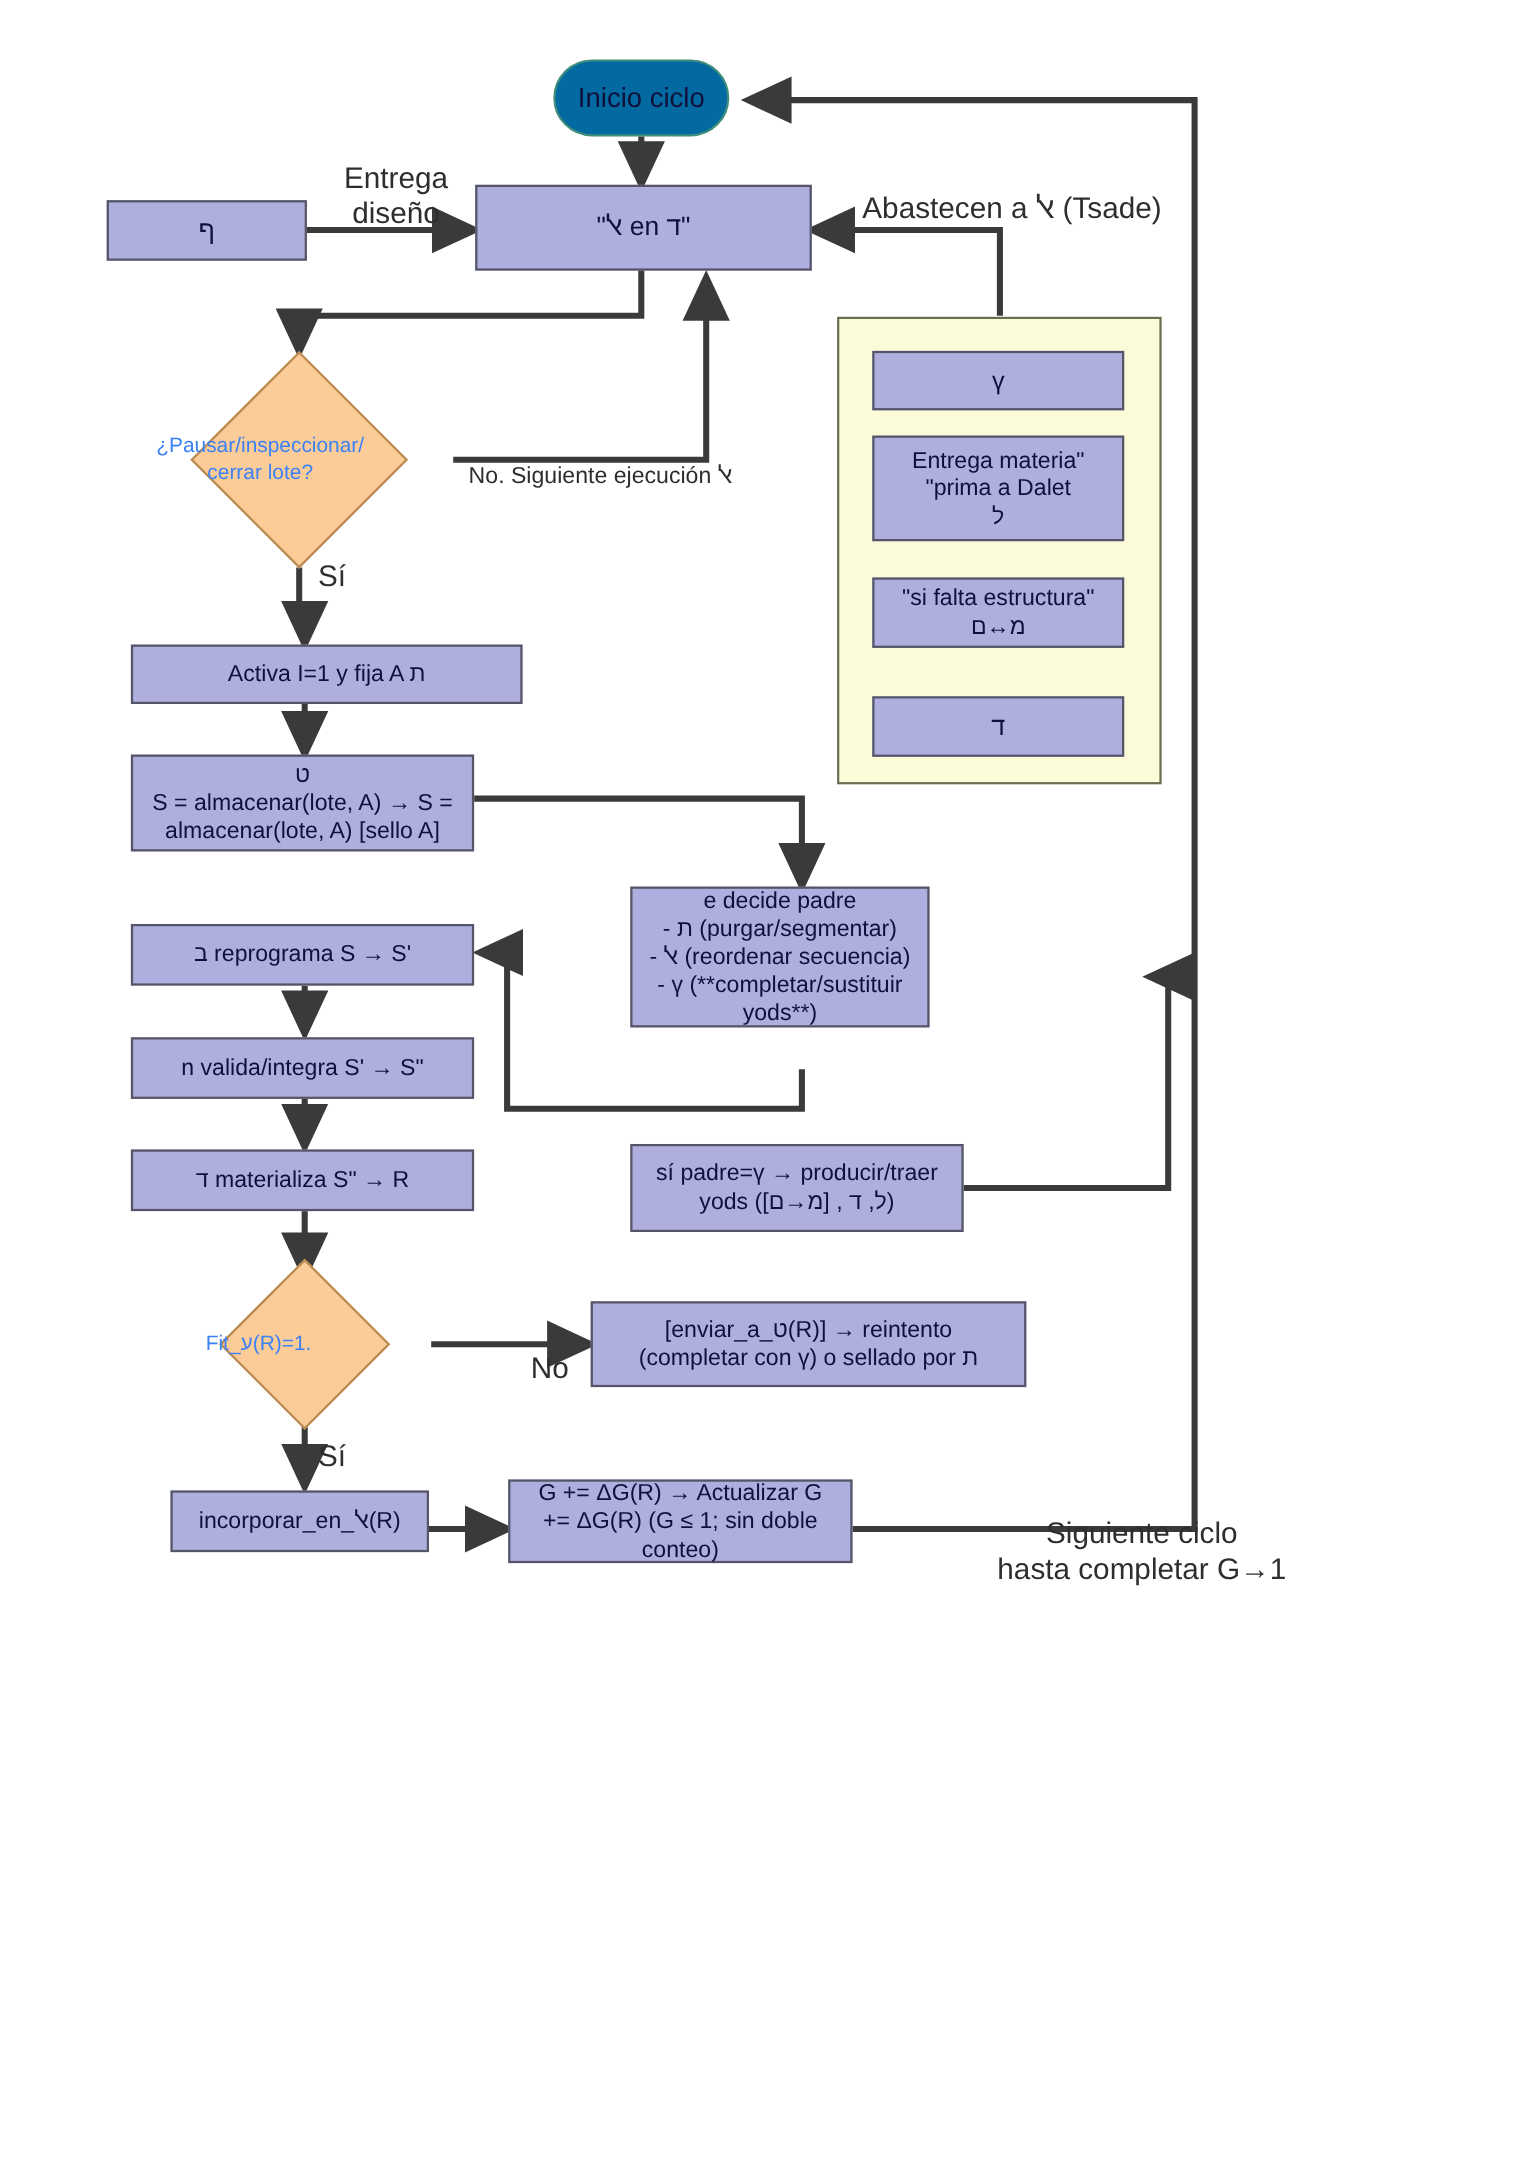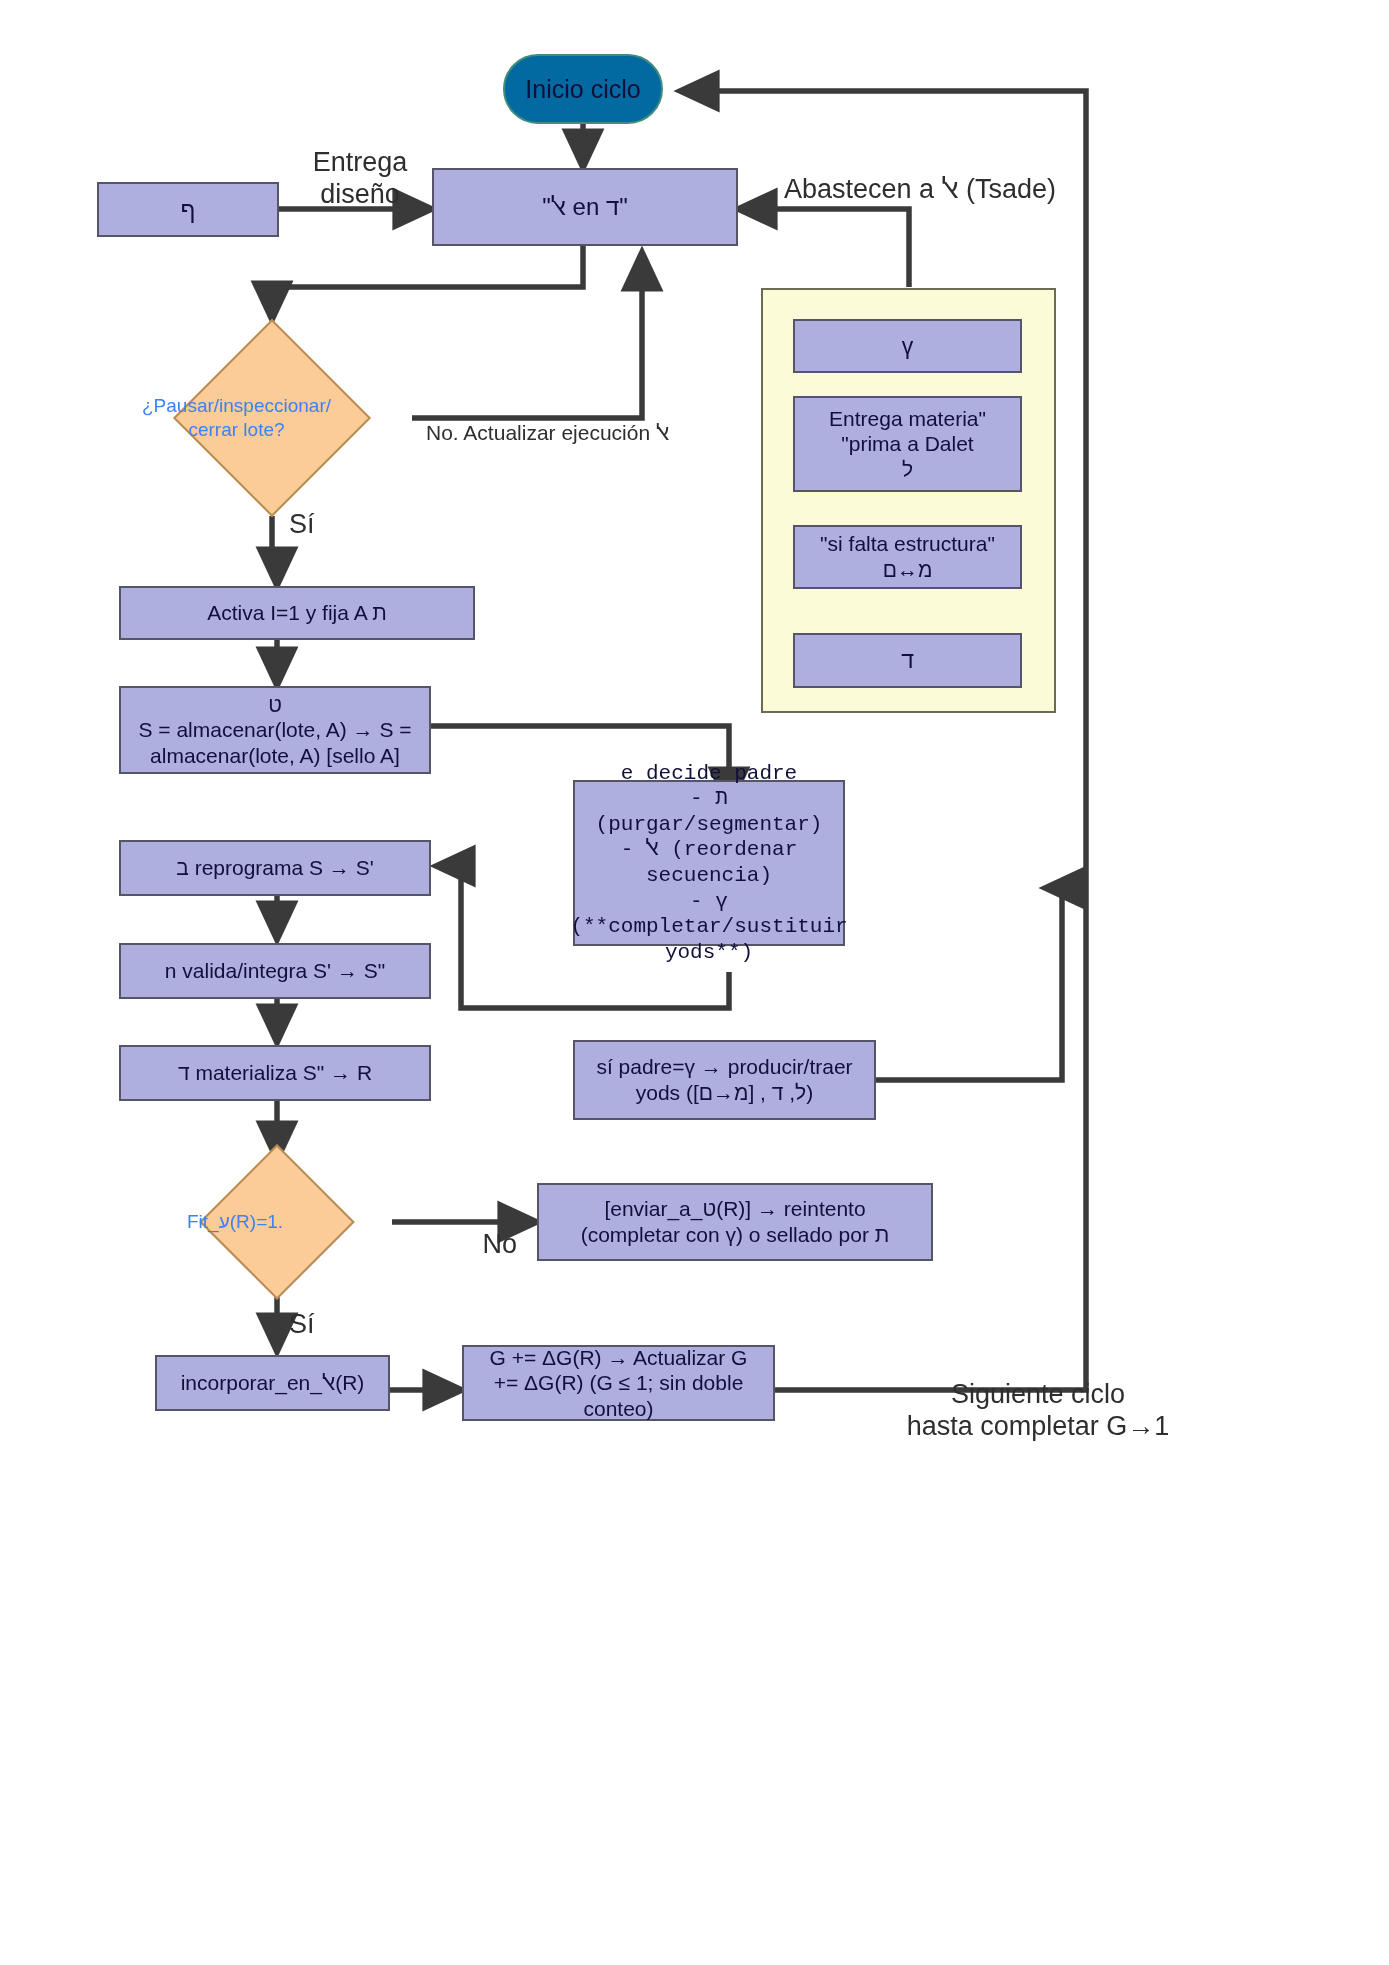--- a/index.html
+++ b/index.html
@@ -90,21 +90,21 @@
   <div class="node proc" style="left:119px;top:586px;width:356px;height:54px;">
     <span>Activa I=1 y fija A ת</span>
   </div>
 
   <div class="node proc" style="left:119px;top:686px;width:312px;height:88px;white-space:pre-line;">
     <span>ט
 S = almacenar(lote, A) → S =
 almacenar(lote, A) [sello A]</span>
   </div>
 
-  <div class="node proc" style="left:573px;top:780px;width:272px;height:166px;white-space:pre-line;font-family:Liberation Mono, monospace;">
+  <div class="node proc" style="left:573px;top:806px;width:272px;height:128px;white-space:pre-line;">
     <span>e decide padre
 - ת (purgar/segmentar)
 - ﭏ (reordenar secuencia)
 - ү (**completar/sustituir
 yods**)</span>
   </div>
 
   <div class="node proc" style="left:119px;top:840px;width:312px;height:56px;">
     <span>ב reprograma S → S'</span>
   </div>
@@ -161,21 +161,21 @@
 
   <div class="node proc" style="left:793px;top:633px;width:229px;height:55px;font-size:23px;">
     <span>ד</span>
   </div>
 
   <div class="edge-label" style="left:288px;top:146px;width:144px;">Entrega
 diseño</div>
 
   <div class="edge-label" style="left:770px;top:173px;width:300px;">Abastecen a ﭏ (Tsade)</div>
 
-  <div class="edge-label sm" style="left:426px;top:420px;width:300px;text-align:left;">No. Actualizar ejecución ﭏ</div>
+  <div class="edge-label sm" style="left:426px;top:420px;width:300px;text-align:left;">No. Siguiente ejecución ﭏ</div>
 
   <div class="edge-label" style="left:289px;top:508px;width:60px;text-align:left;">Sí</div>
 
   <div class="edge-label" style="left:424px;top:1228px;width:60px;text-align:right;margin-left:33px;">No</div>
 
   <div class="edge-label" style="left:289px;top:1308px;width:60px;text-align:left;">Sí</div>
 
   <div class="edge-label" style="left:893px;top:1378px;width:290px;">Siguiente ciclo
 hasta completar G→1</div>
 

